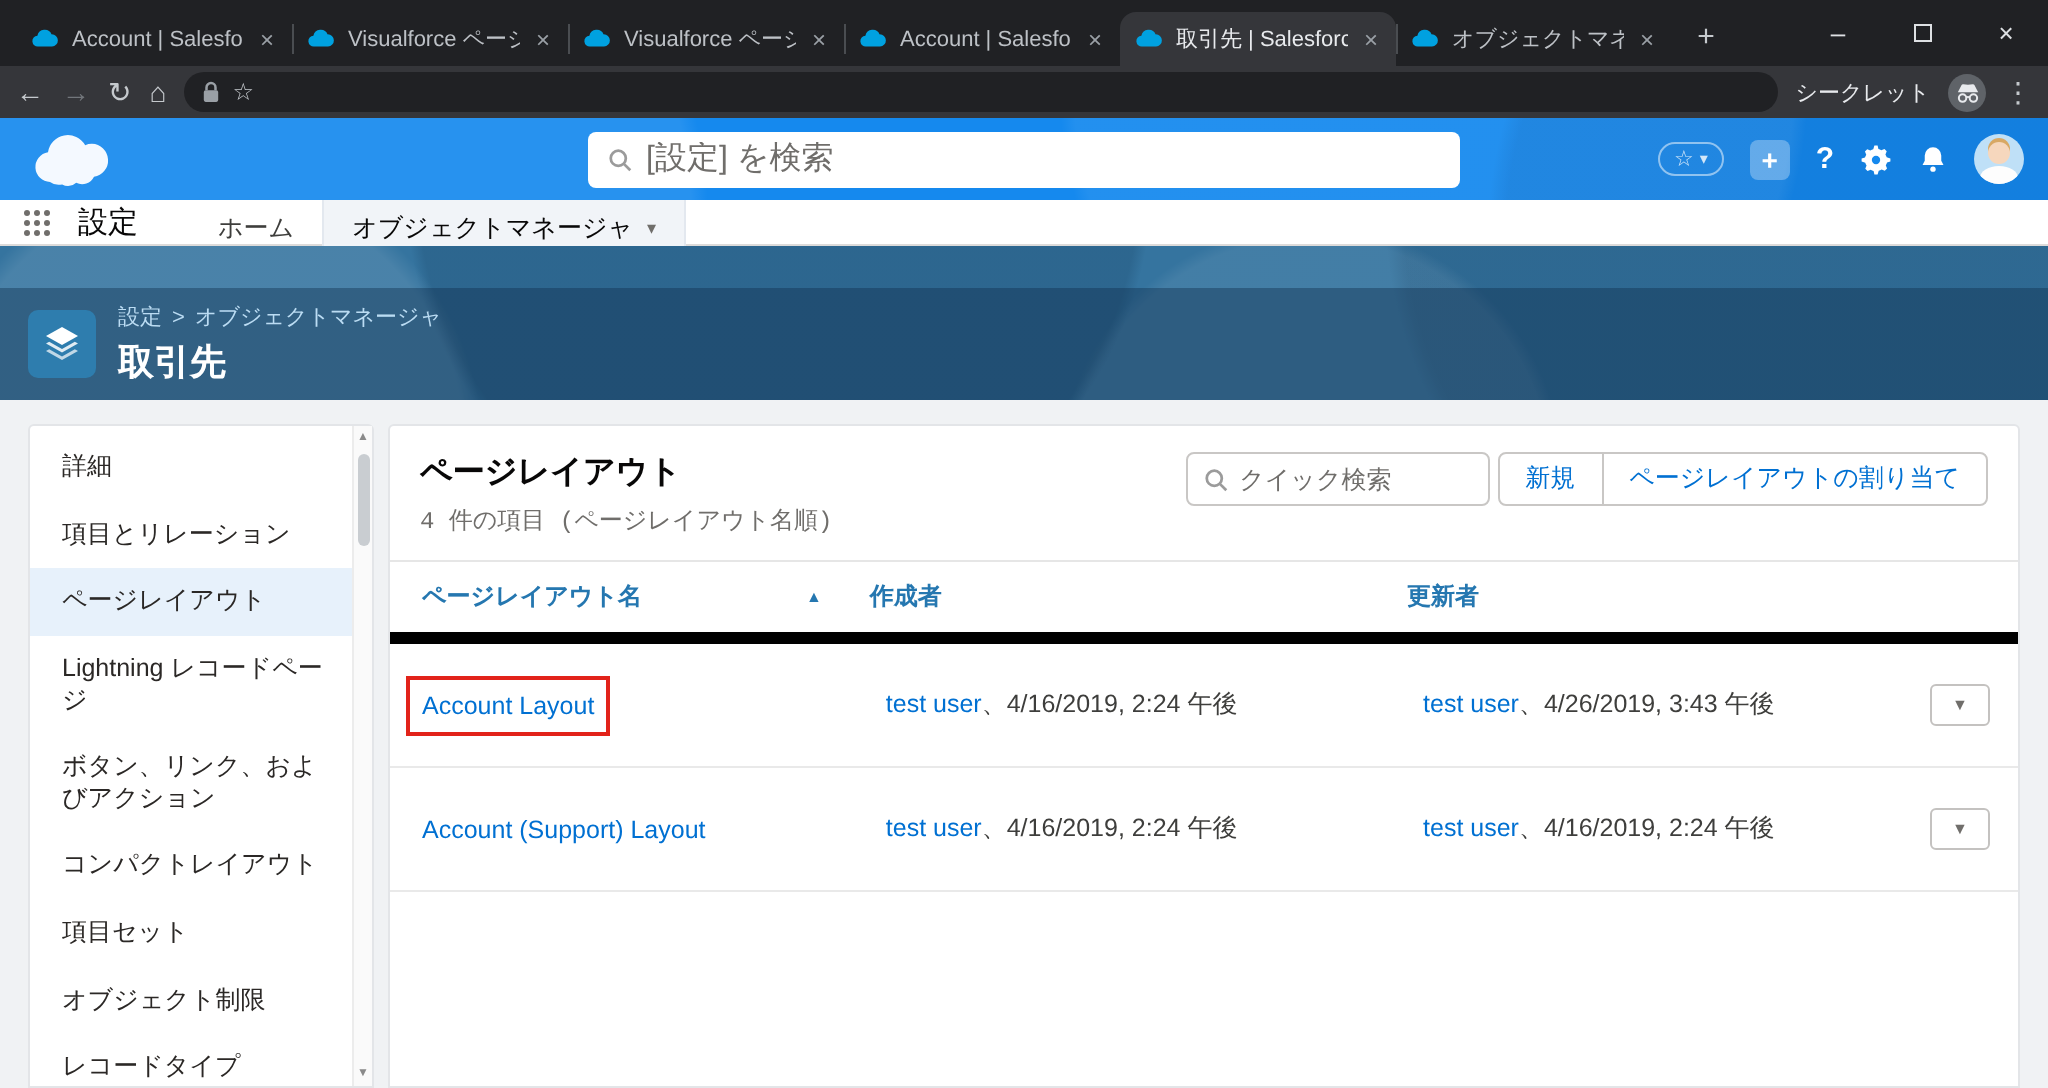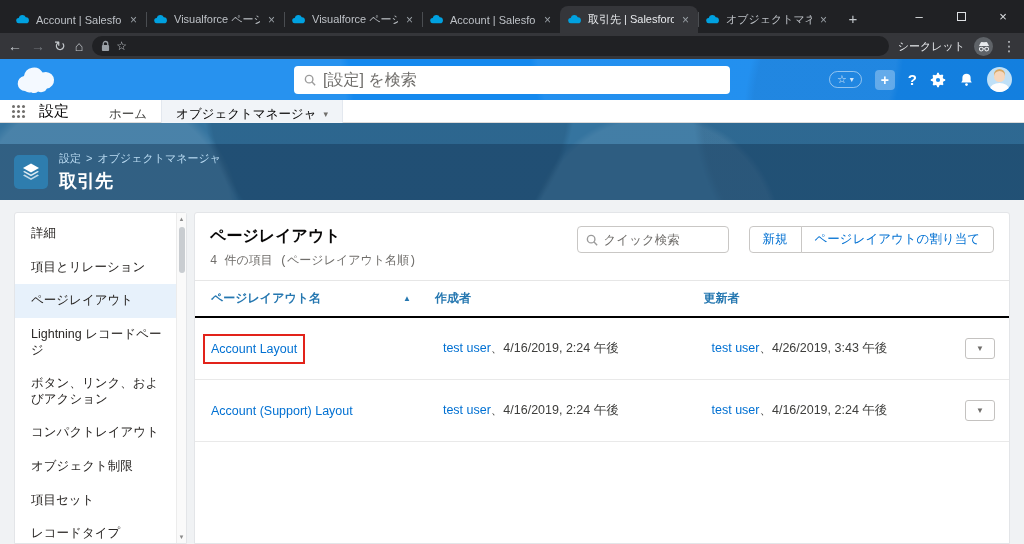--- a/index.html
+++ b/index.html
@@ -85,33 +85,33 @@
   .side-item.active { background:#E7F1FB; }
   .side-scroll { position:absolute; top:0; right:0; bottom:0; width:10px; background:#FAFAFA; border-left:1px solid #ECECEC; }
   .scroll-arrow { display:block; text-align:center; font-size:6px; color:#8A8A8A; padding:3px 0; cursor:pointer; }
   .scroll-arrow.down { position:absolute; bottom:0; left:0; right:0; }
   .scroll-thumb { position:absolute; top:14px; left:2px; width:6px; height:46px; border-radius:3px; background:#C9CDD1; cursor:pointer; }
 
   .main { flex:1; display:flex; flex-direction:column; overflow:hidden; }
   .main-head { display:flex; align-items:flex-start; padding:13px 15px 11px; }
   .main-title { font-size:16px; font-weight:700; color:#080707; }
   .main-sub { font-size:12px; color:#706E6B; margin-top:5px;font-family:Liberation Mono, monospace; }
-  .main-controls { margin-left:auto; display:flex; align-items:center; gap:20px; }
+  .main-controls { margin-left:auto; display:flex; align-items:center; gap:4px; }
   .quick-search { width:152px; height:27px; border:1px solid #C9C7C5; border-radius:4px; display:flex; align-items:center; padding:0 8px; gap:6px; }
   .quick-search input { border:none; outline:none; width:100%; font-size:12.5px; font-family:inherit; color:#080707; }
   .quick-search input::placeholder { color:#706E6B; }
   .btn-group { display:flex; }
   .btn { height:27px; padding:0 13px; background:#fff; border:1px solid #C9C7C5; color:#0070D2; font-size:12.5px;
     font-family:inherit; display:flex; align-items:center; cursor:pointer; white-space:nowrap; }
   .btn.first { border-radius:4px 0 0 4px; }
   .btn.last { border-radius:0 4px 4px 0; margin-left:-1px; }
 
   table { width:100%; border-collapse:collapse; table-layout:fixed; }
   th { text-align:left; font-size:12px; font-weight:700; color:#2577B0; padding:9px 12px;
-    border-top:1px solid #E6E6E6; border-bottom:2px solid #000000; }
+    border-top:1px solid #E6E6E6; border-bottom:6px solid #000000; }
   th.c-name { width:28%; padding-left:16px; }
   th.c-created { width:33%; } th.c-modified { width:30%; } th.c-action { width:9%; }
   .th-flex { display:flex; align-items:center; justify-content:space-between; }
   .sort-arrow { font-size:8px; color:#2577B0; }
   td { font-size:12.5px; color:#3E3E3C; padding:20px; border-bottom:1px solid #E9E9E9; vertical-align:middle; }
   td.c-name { padding-left:16px; }
   td.c-action { text-align:right; padding-right:14px; }
   a.link { color:#0070D2; text-decoration:none; cursor:pointer; }
   .red-outline { outline:2px solid #E2231A; outline-offset:6px; }
   .row-action { width:30px; height:21px; background:#fff; border:1px solid #C4C2C0; border-radius:3px; cursor:pointer;
@@ -288,22 +288,22 @@
 
   <div class="content">
 
     <aside class="card sidebar">
       <div class="side-item">詳細</div>
       <div class="side-item">項目とリレーション</div>
       <div class="side-item active">ページレイアウト</div>
       <div class="side-item">Lightning レコードページ</div>
       <div class="side-item">ボタン、リンク、およびアクション</div>
       <div class="side-item">コンパクトレイアウト</div>
+      <div class="side-item">項目セット</div>
       <div class="side-item">オブジェクト制限</div>
-      <div class="side-item">項目セット</div>
       <div class="side-item">レコードタイプ</div>
 
       <div class="side-scroll">
         <span class="scroll-arrow">▲</span>
         <span class="scroll-thumb"></span>
         <span class="scroll-arrow down">▼</span>
       </div>
     </aside>
 
     <main class="card main">

